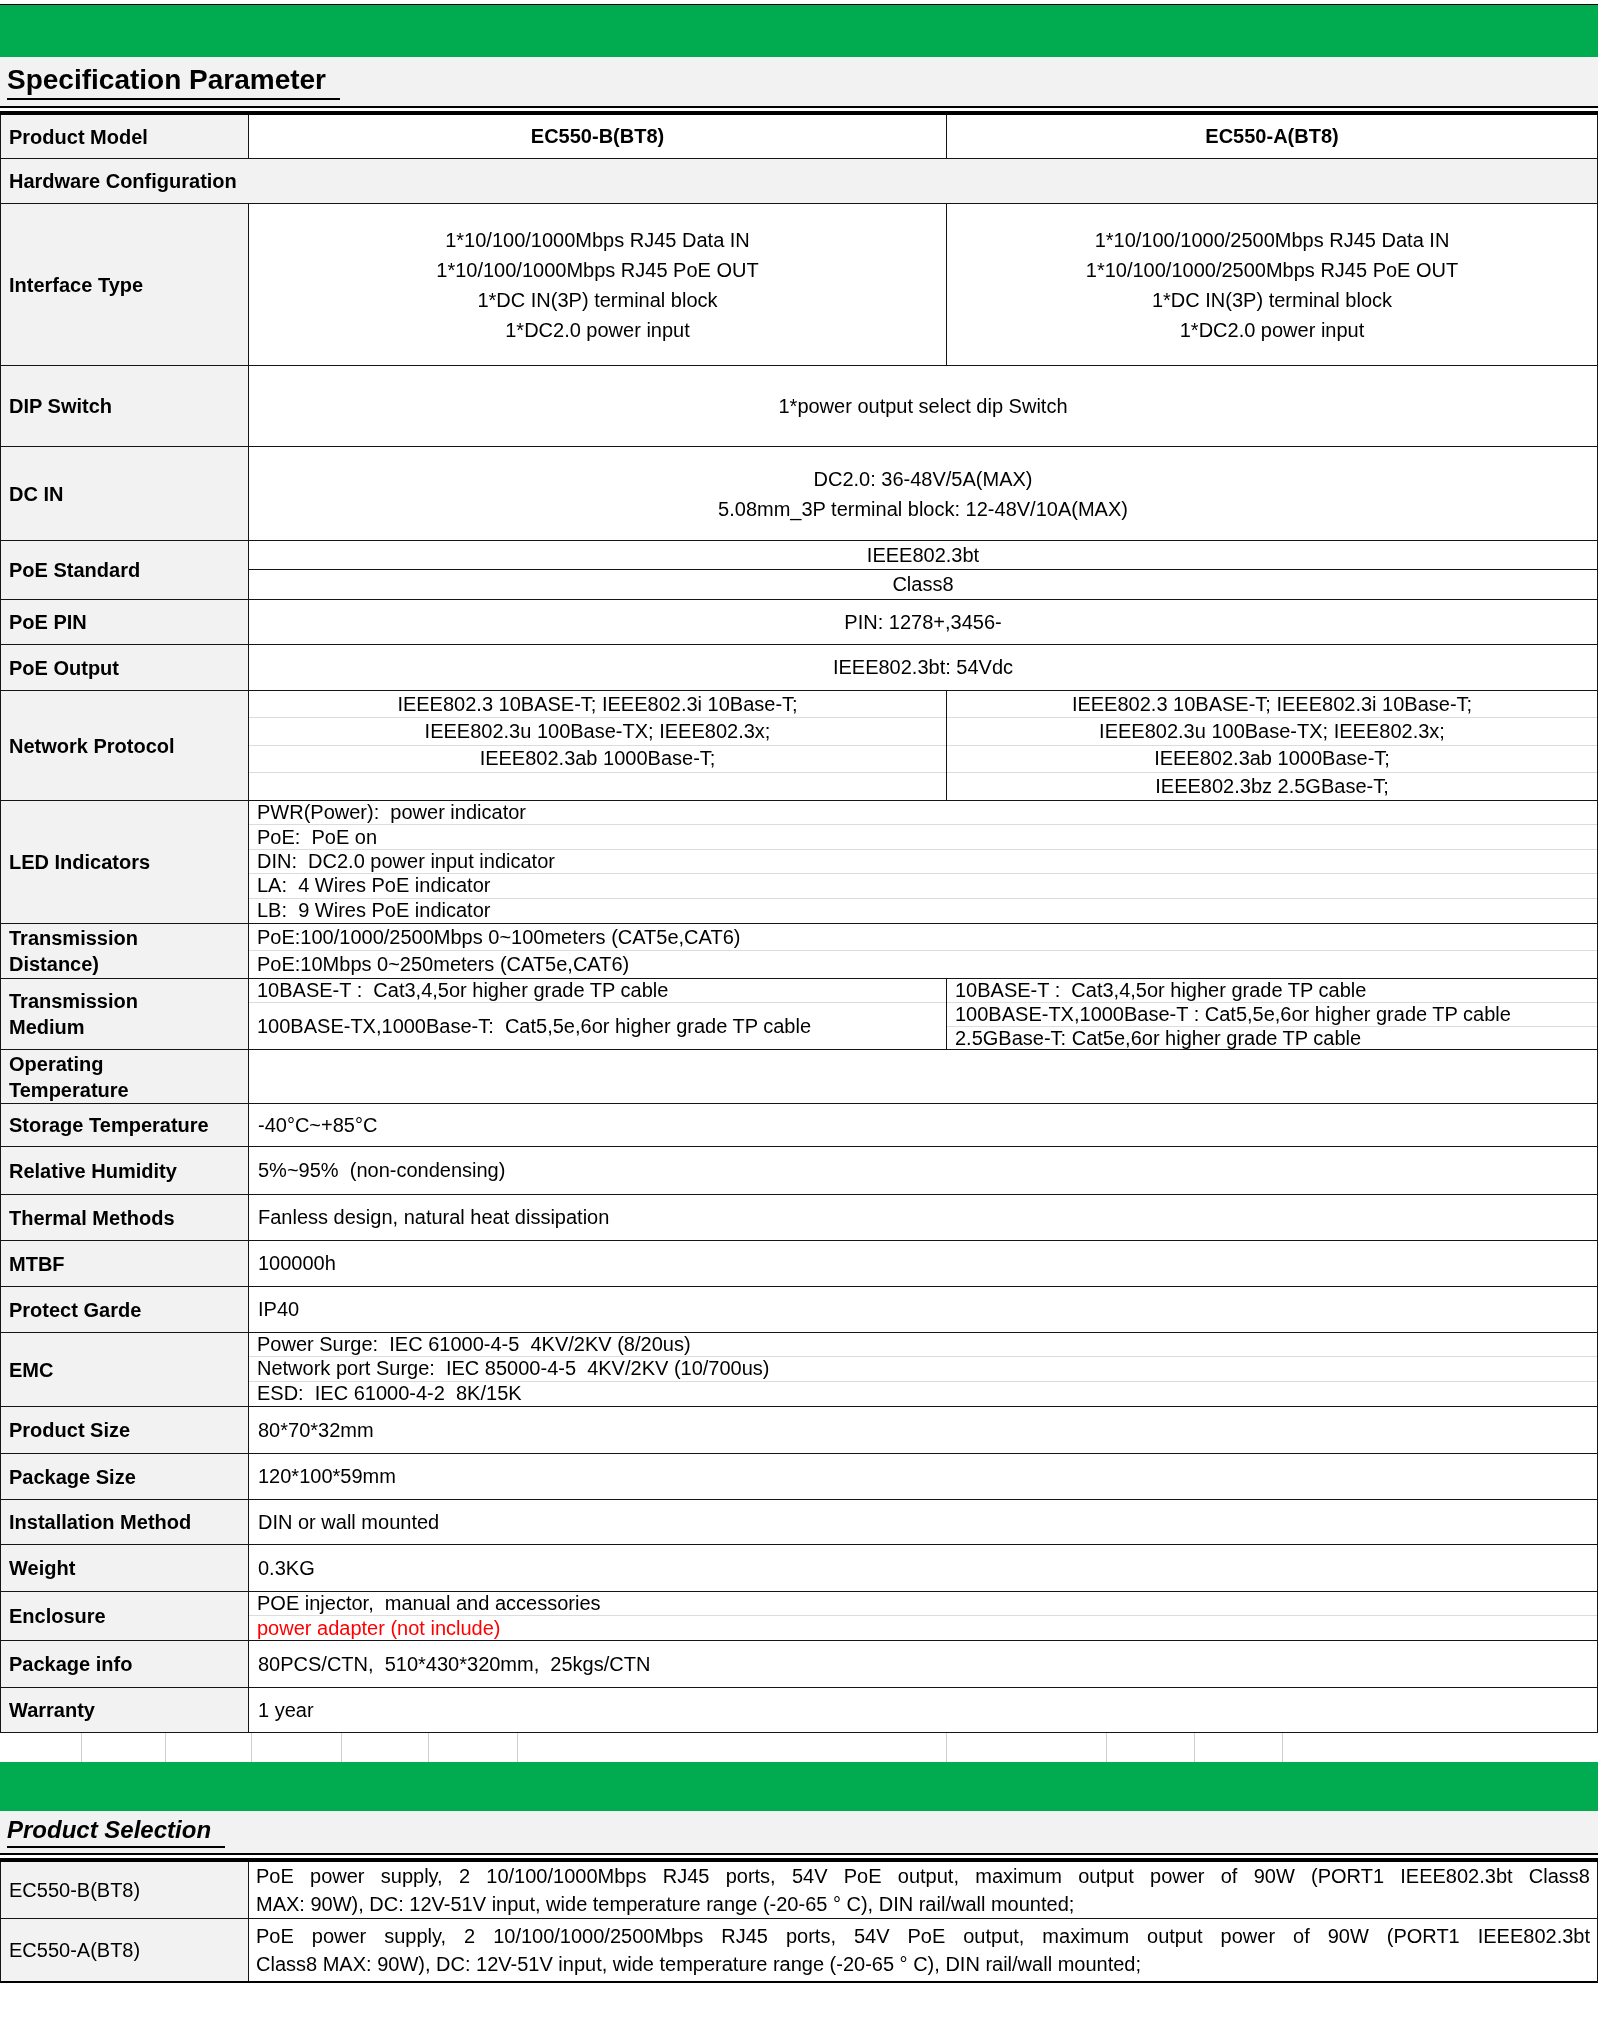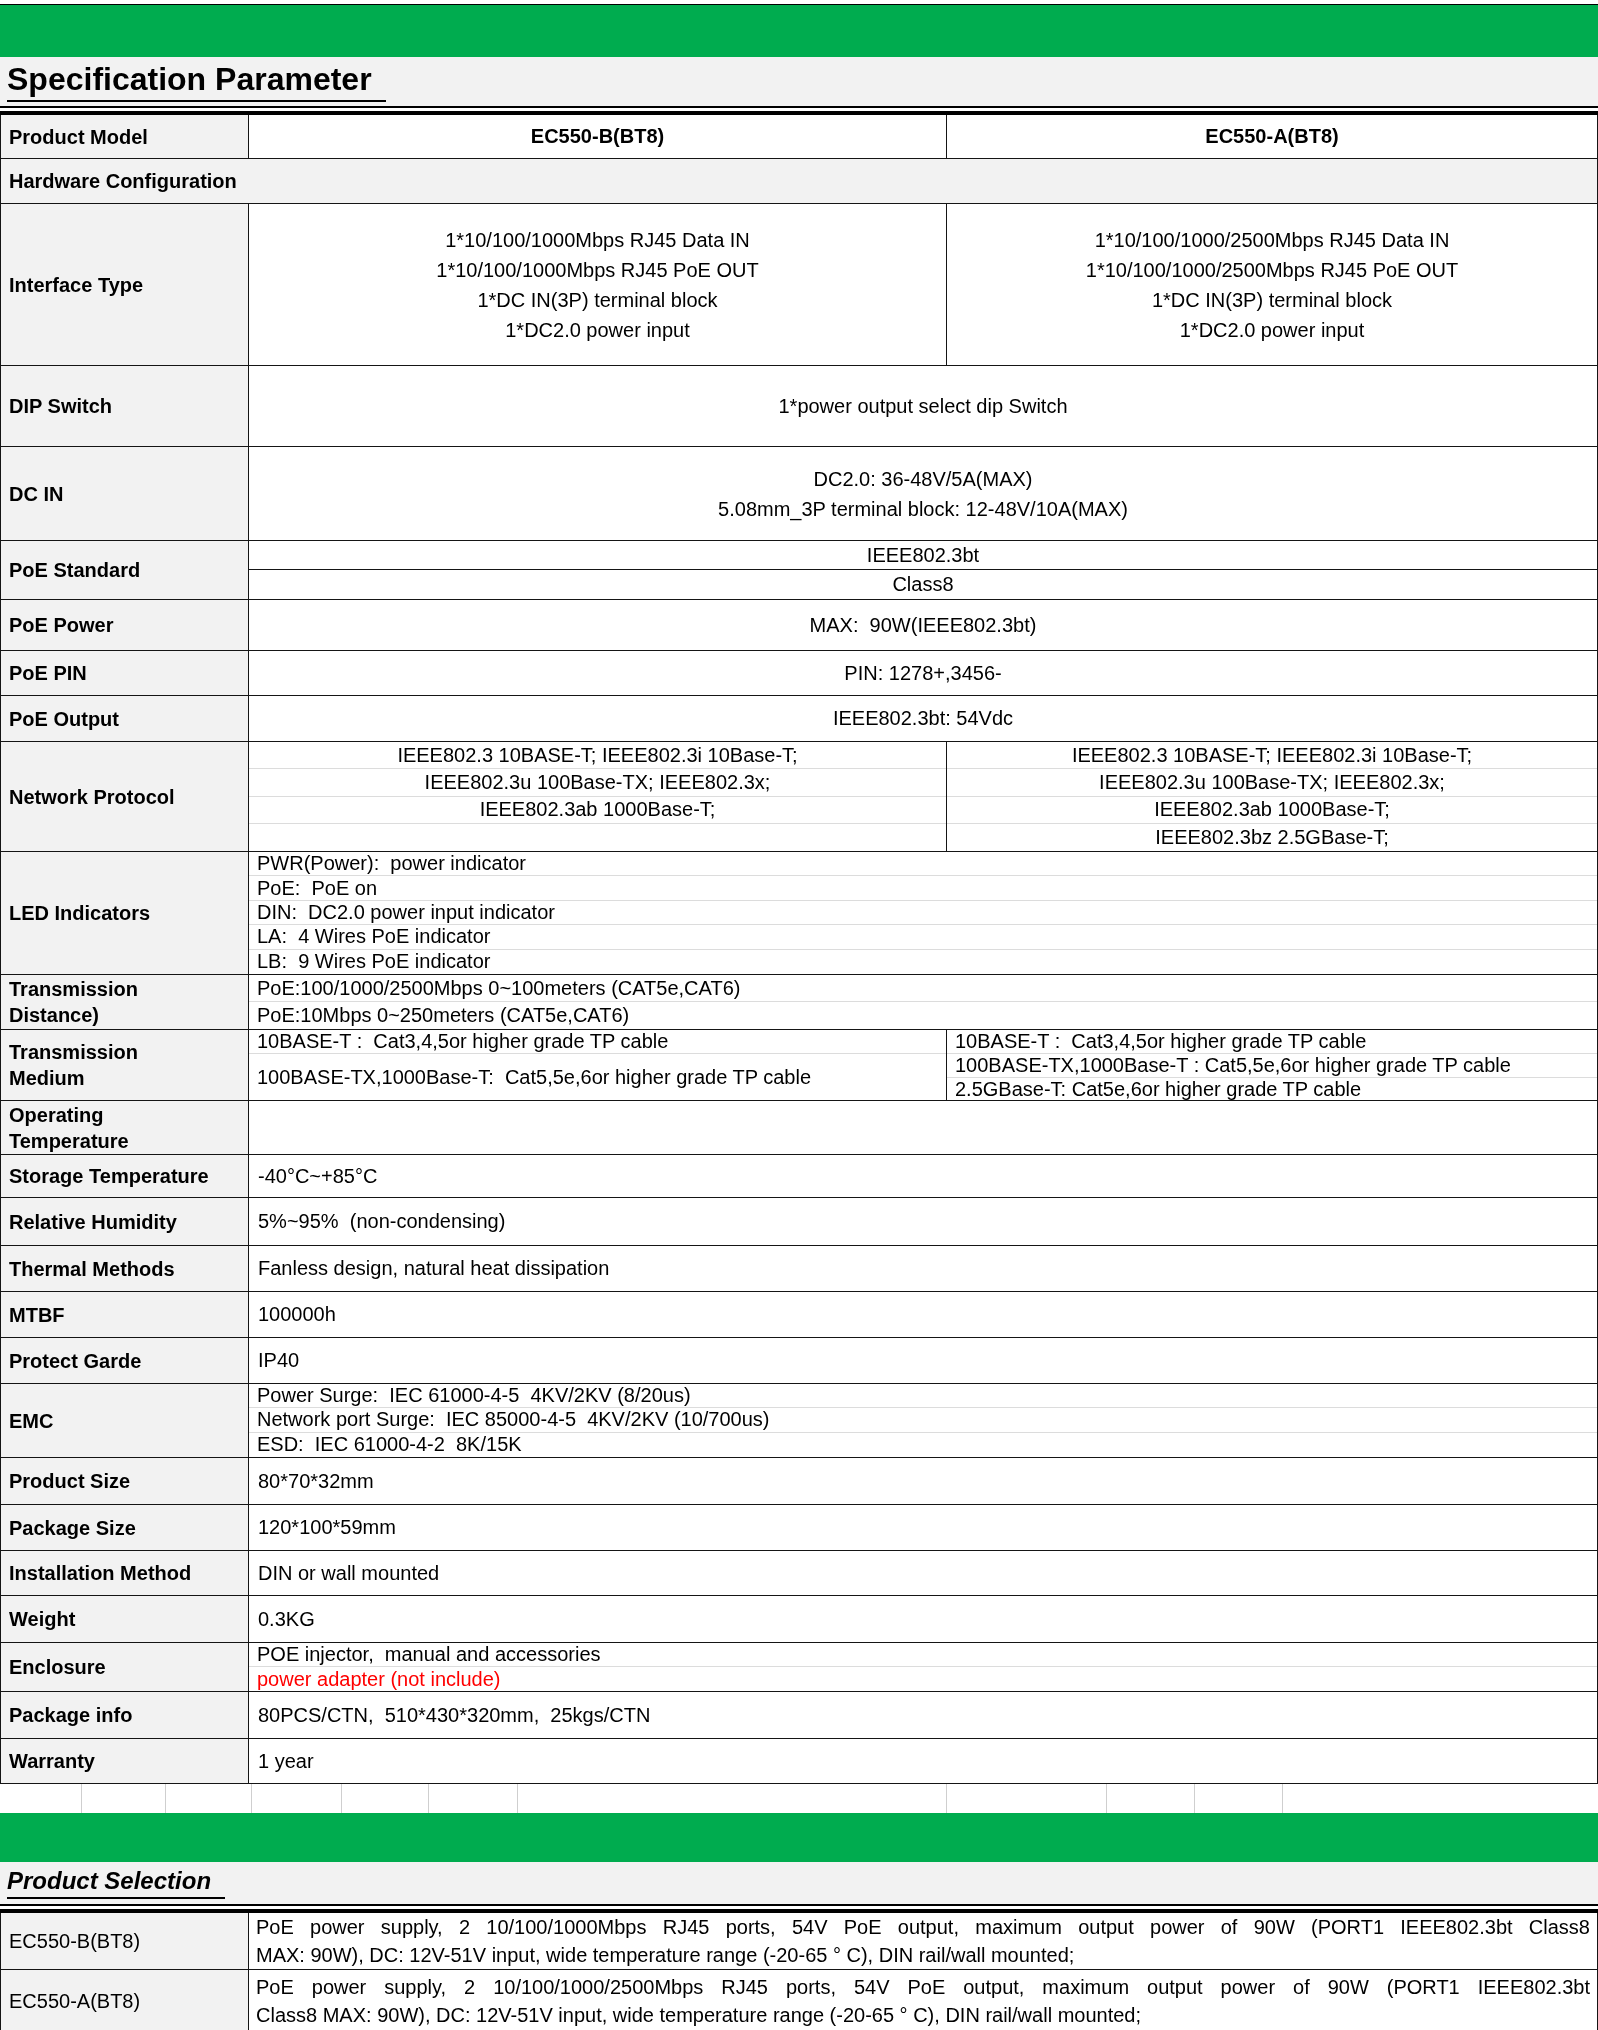--- a/index.html
+++ b/index.html
@@ -6,21 +6,21 @@
   body{width:1598px;height:2030px;overflow:hidden;
        font-family:"Liberation Sans","DejaVu Sans",sans-serif;color:#000;}
   .page{position:relative;width:1598px;height:2030px;background:#fff;}
 
   
   .topgap{height:4px;background:#fff;}
   .band{height:53px;background:#00ac4f;border-top:1px solid #000;box-sizing:border-box;}
   .band2{height:49px;background:#00ac4f;}
   .headwrap{height:49px;background:#f2f2f2;display:flex;align-items:center;padding-left:7px;box-sizing:border-box;}
   .headwrap2{height:42px;background:#f2f2f2;display:flex;align-items:center;padding-left:7px;box-sizing:border-box;}
-  .head1{font-size:32px;font-weight:bold;border-bottom:2px solid #000;padding-right:14px;padding-bottom:2px;}
+  .head1{font-size:28px;font-weight:bold;border-bottom:2px solid #000;padding-right:14px;padding-bottom:2px;}
   .head2{font-size:24px;font-weight:bold;font-style:italic;border-bottom:2px solid #000;padding-right:14px;padding-bottom:2px;text-align:center;}
   .dblrule{height:9px;background:#fff;border-top:2px solid #000;border-bottom:4px solid #000;box-sizing:border-box;}
 
   
   .spec-table{border-left:1px solid #151515;border-right:1px solid #151515;box-sizing:border-box;width:1598px;}
   .row{display:flex;border-bottom:1px solid #151515;box-sizing:border-box;font-size:20px;}
   .lab{width:248px;min-width:248px;background:#f2f2f2;font-weight:bold;display:flex;align-items:center;
        padding:0 8px;border-right:1px solid #151515;box-sizing:border-box;white-space:pre-wrap;line-height:26px;}
   .lab .wrapnarrow{display:inline-block;max-width:170px;}
   .fullgray{background:#f2f2f2;font-weight:bold;display:flex;align-items:center;padding:0 8px;box-sizing:border-box;}
@@ -130,24 +130,20 @@
     <div class="row h59">
       <div class="lab"><span>PoE Standard</span></div>
       <div class="vflex">
         <div class="gridstack darkdiv centerlines">
           <div>IEEE802.3bt</div>
           <div>Class8</div>
         </div>
       </div>
     </div>
 
-    <div class="row h51">
-      <div class="lab"><span>PoE Power</span></div>
-      <div class="vflex cc">MAX:  90W(IEEE802.3bt)</div>
-    </div>
 
     <div class="row h45">
       <div class="lab"><span>PoE PIN</span></div>
       <div class="vflex cc">PIN: 1278+,3456-</div>
     </div>
 
     <div class="row h46">
       <div class="lab"><span>PoE Output</span></div>
       <div class="vflex cc">IEEE802.3bt: 54Vdc</div>
     </div>

